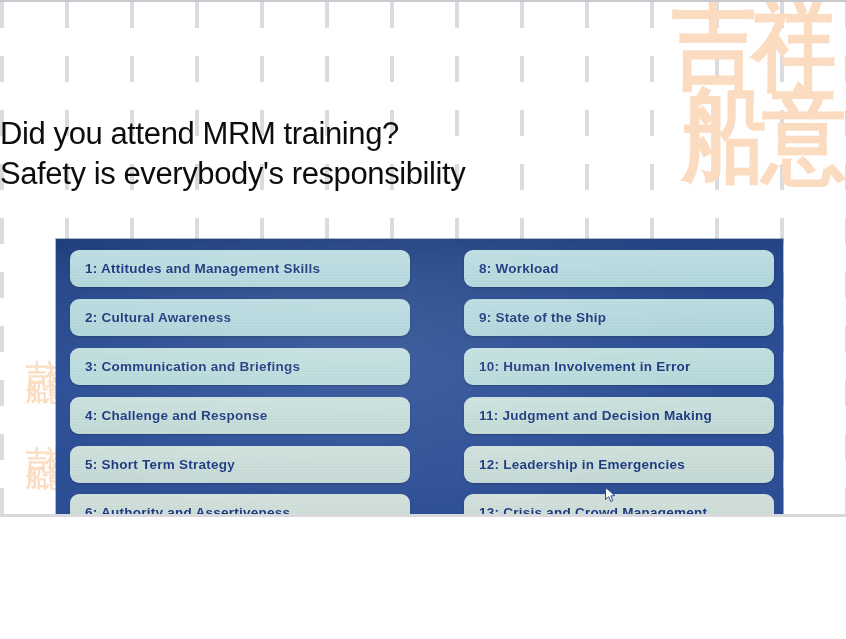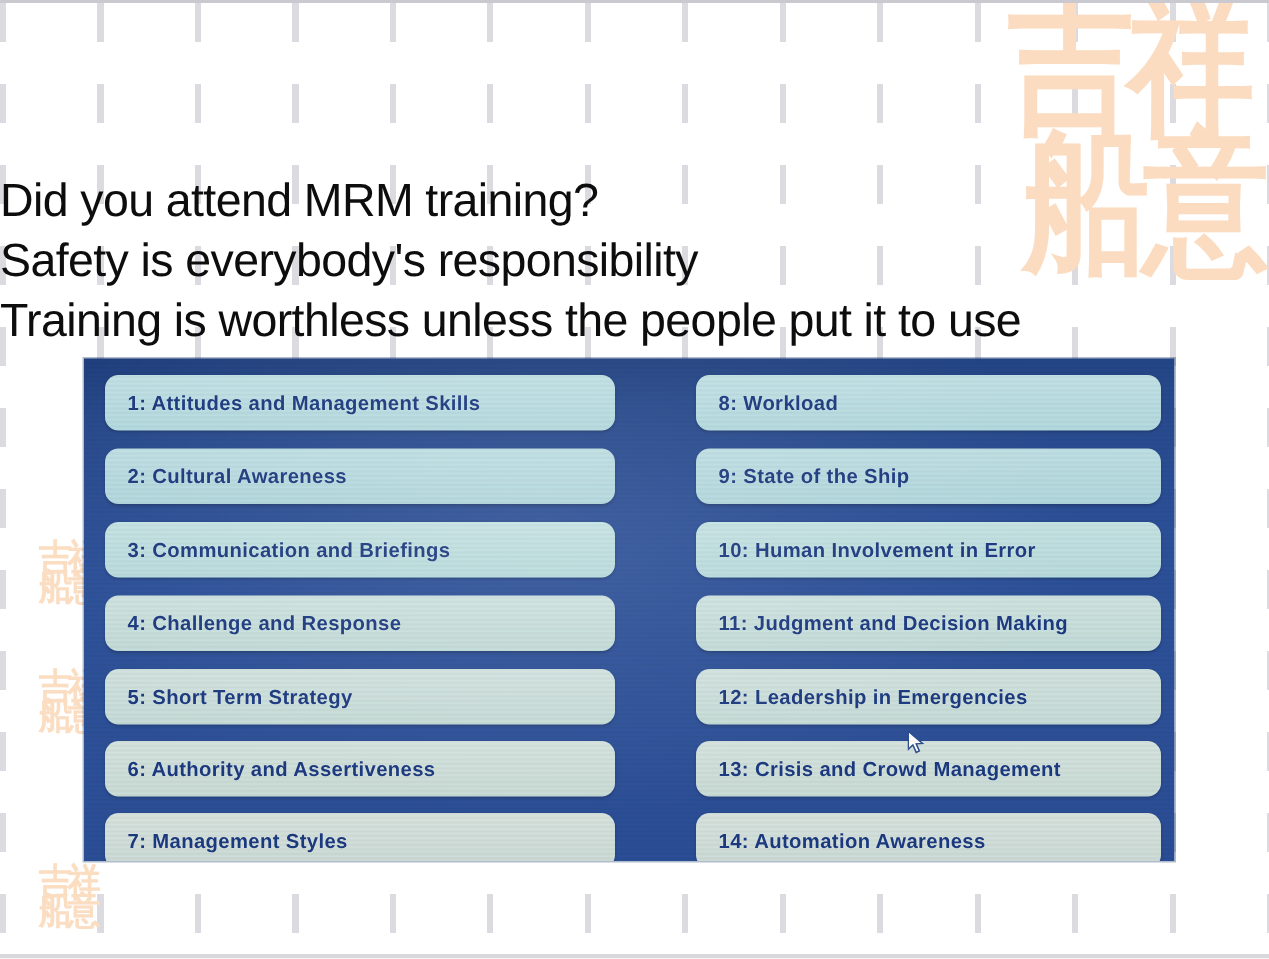--- a/index.html
+++ b/index.html
@@ -10,21 +10,21 @@
     width: 846px;
     height: 639px;
     background: #ffffff;
     font-family: "Liberation Sans", sans-serif;
     overflow: hidden;
   }
 
   #slide {
     position: relative;
     width: 846px;
-    height: 639px;
+    height: 517px;
     background: #ffffff;
     overflow: hidden;
     box-sizing: border-box;
     border-bottom: 3px solid #d9d9dd;
     border-top: 2px solid #c9c9cf;
   }
 
   
   .grid-layer {
     position: absolute;
@@ -204,21 +204,20 @@
     <span class="l1">吉祥</span><span class="l2">船意</span>
   </div>
   <div class="seal seal-small seal-s3">
     <span class="l1">吉祥</span><span class="l2">船意</span>
   </div>
 
 
   <div class="subtitles">
     <div>Did you attend MRM training?</div>
     <div>Safety is everybody's responsibility</div>
-    <div>Training is worthless unless the people put it to use</div>
   </div>
 
   <div class="photo">
 
     <div class="col col-left">
       <div class="pill p1">1: Attitudes and Management Skills</div>
       <div class="pill p2">2: Cultural Awareness</div>
       <div class="pill p3">3: Communication and Briefings</div>
       <div class="pill p4">4: Challenge and Response</div>
       <div class="pill p5">5: Short Term Strategy</div>

